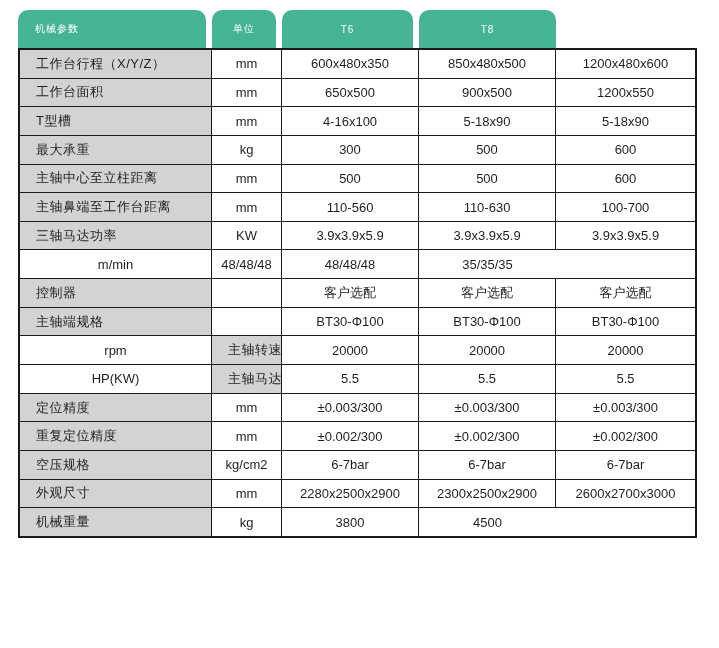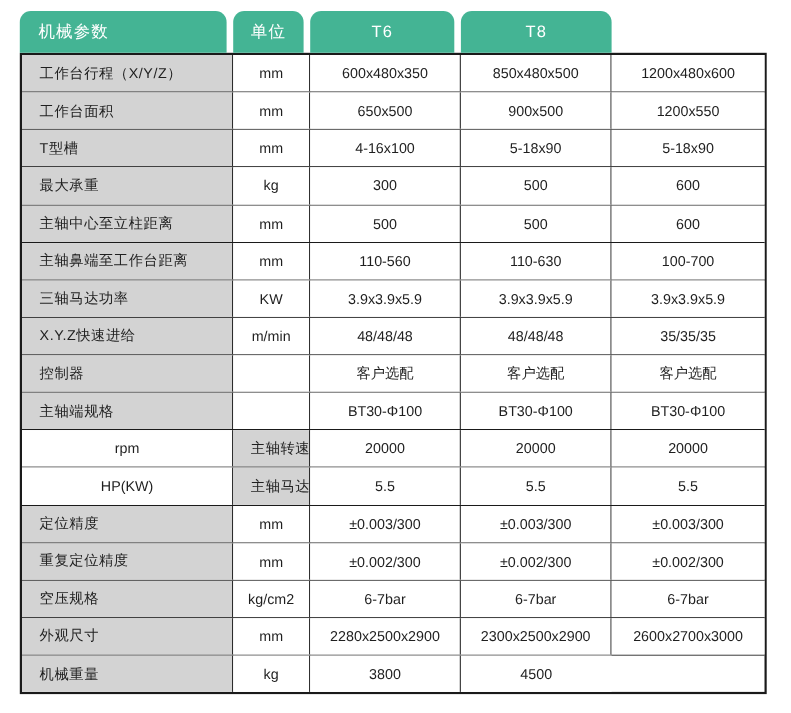--- a/index.html
+++ b/index.html
@@ -14,28 +14,28 @@
   html,body{width:719px;height:648px;background:#ffffff;overflow:hidden;}
   body{font-family:"Liberation Sans","DejaVu Sans",sans-serif;color:var(--text);}
   .spec-table{position:absolute;left:18px;top:10px;width:679px;}
   
   .head-row{display:grid;grid-template-columns:194px 70px 137px 137px 141px;height:38px;}
   .tab{
     background:var(--header-bg);
     color:var(--header-text);
     border-radius:10px 10px 0 0;
     display:flex;align-items:center;justify-content:center;
-    font-size:15px;letter-spacing:1px;
+    font-size:10px;letter-spacing:1px;
     margin-right:6px;
   }
   .head-row .tab:last-child{margin-right:0;}
   .tab.param{justify-content:flex-start;padding-left:17px;}
   
   .body-grid{
-    width:679px;height:583px;
+    width:679px;height:490px;
     border:2px solid var(--border);
     display:flex;flex-direction:column;
     background:var(--cell-bg);
   }
   .row{flex:1;display:grid;grid-template-columns:192px 70px 137px 137px 139px;border-bottom:1px solid var(--border);}
   .row:last-child{border-bottom:none;}
   .cell{
     display:flex;align-items:center;justify-content:center;
     border-right:1px solid var(--border);
     font-size:13px;
@@ -105,21 +105,20 @@
         <div class="cell">100-700</div>
       </div>
       <div class="row">
         <div class="cell label">三轴马达功率</div>
         <div class="cell">KW</div>
         <div class="cell">3.9x3.9x5.9</div>
         <div class="cell">3.9x3.9x5.9</div>
         <div class="cell">3.9x3.9x5.9</div>
       </div>
       <div class="row">
-        <div class="cell label">X.Y.Z快速进给</div>
         <div class="cell">m/min</div>
         <div class="cell">48/48/48</div>
         <div class="cell">48/48/48</div>
         <div class="cell">35/35/35</div>
       </div>
       <div class="row">
         <div class="cell label">控制器</div>
         <div class="cell"></div>
         <div class="cell">客户选配</div>
         <div class="cell">客户选配</div>

